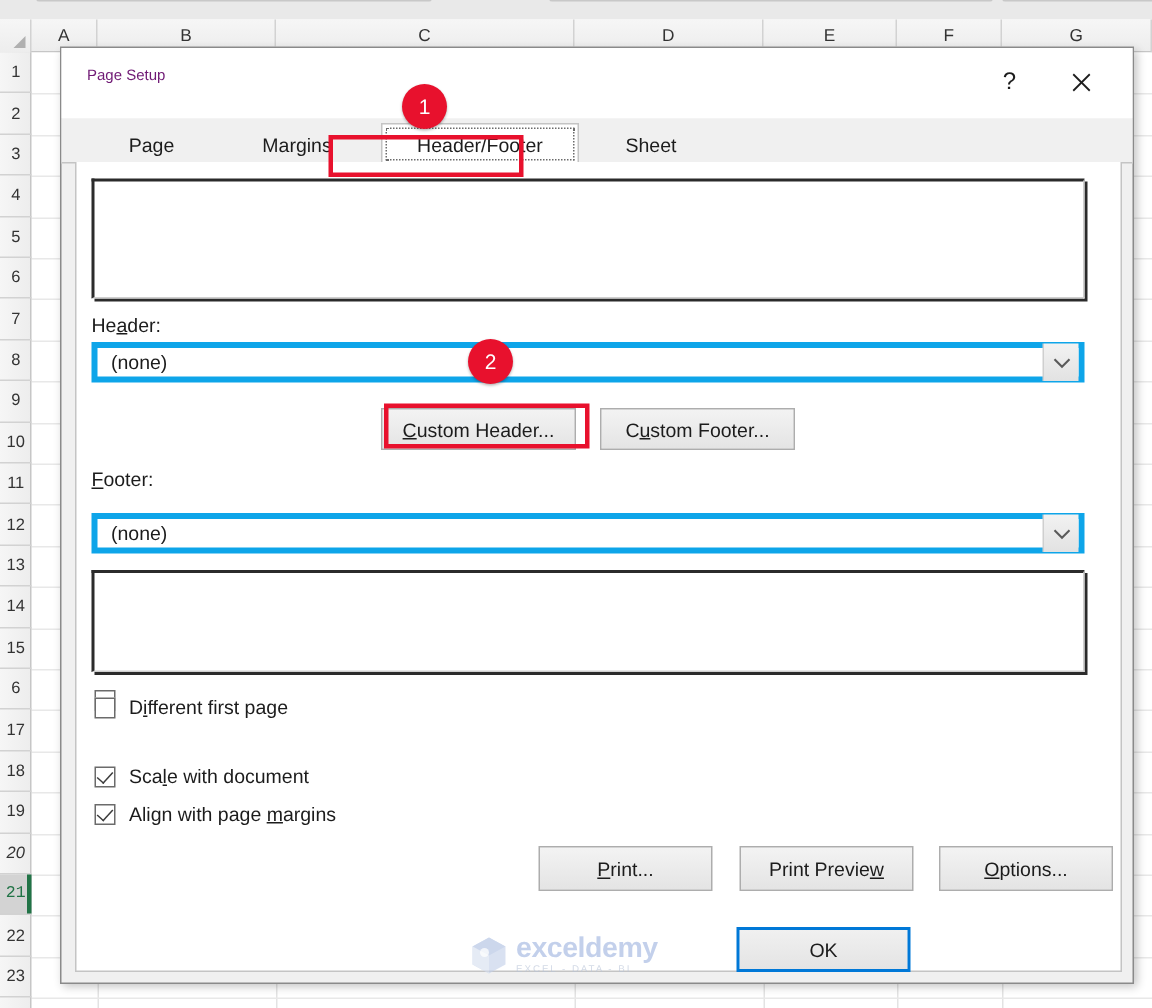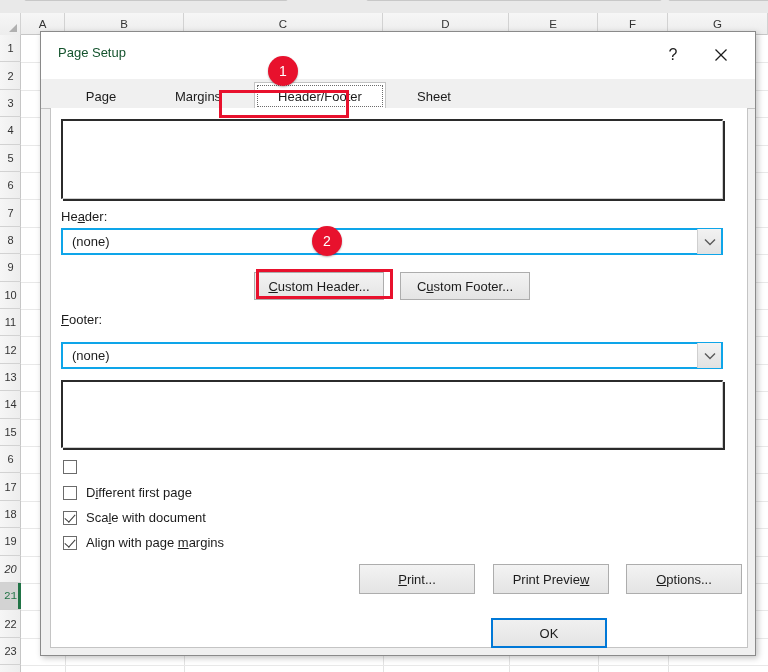--- a/index.html
+++ b/index.html
@@ -89,21 +89,21 @@
     background: #f0f0f0;
     border: 1px solid #8a8a8a;
     box-shadow: 2px 2px 6px rgba(0,0,0,.24);
   }
   .dlg-title {
     position: absolute; left: 0; top: 0; right: 0; height: 47px;
     background: #ffffff;
   }
   .dlg-title-text {
     position: absolute; left: 17px; top: 13px;
-    font-size: 13px; color: #14532d;
+    font-size: 10px; color: #701a75;
   }
   .titlebtn {
     position: absolute; top: 8px; width: 40px; height: 30px;
     display: flex; align-items: center; justify-content: center;
     color: #1c1c1c; font-size: 15px; cursor: default;
   }
   .titlebtn.help { right: 62px; font-size: 16px; }
   .titlebtn.close { right: 14px; }
   .titlebtn svg { display:block; }
 
@@ -153,21 +153,21 @@
   .fieldlabel {
     position: absolute;
     font-size: 13px; color: #1c1c1c;
   }
   .fieldlabel u { text-decoration: underline; }
 
   .combo {
     position: absolute;
     height: 27px;
     background: #ffffff;
-    border: 2px solid #0ea5e9;
+    border: 4px solid #0ea5e9;
     display: flex; align-items: center;
   }
   .combo .val {
     padding-left: 9px; font-size: 13px; color: #1c1c1c;
     flex: 1;
   }
   .combo .arrowbtn {
     width: 24px; height: 25px; margin-right: 0;
     background: linear-gradient(#f2f2f2, #e2e2e2);
     border-left: 1px solid #cfcfcf;
@@ -389,21 +389,21 @@
           </svg>
         </div>
       </div>
 
       <div class="previewbox" style="left:10px; top:272px; width:662px; height:68px;"></div>
 
       <div class="chkrow" style="left:12px; top:352px;">
         <span class="chkbox"></span>
       </div>
 
-      <div class="chkrow" style="left:12px; top:377px;">
+      <div class="chkrow" style="left:12px; top:356px;">
         <span class="chkbox"></span>
         <span><span>D</span><u>i</u><span>fferent first page</span></span>
       </div>
 
       <div class="chkrow" style="left:12px; top:402px;">
         <span class="chkbox checked"></span>
         <span><span>Sca</span><u>l</u><span>e with document</span></span>
       </div>
 
       <div class="chkrow" style="left:12px; top:427px;">
@@ -434,14 +434,26 @@
     <div class="btn primary" style="left:450px; top:586px; width:116px; height:30px;">OK</div>
 
   </div>
 
   <div class="redbox" style="left:219px; top:90px; width:130px; height:28px;"></div>
   <div class="redbox" style="left:256px; top:269px; width:137px; height:30px;"></div>
 
   <div class="badge" style="left:268px; top:56px;">1</div>
   <div class="badge" style="left:312px; top:226px;">2</div>
 
+  <div class="watermark">
+    <svg width="28" height="28" viewBox="0 0 28 28" aria-hidden="true">
+      <polygon points="14,3 25,9 25,21 14,27 3,21 3,9" fill="#c3d0ea"></polygon>
+      <polygon points="14,3 25,9 14,15 3,9" fill="#aebfe2"></polygon>
+      <polygon points="3,9 14,15 14,27 3,21" fill="#d6dfef"></polygon>
+      <circle cx="11" cy="13" r="3" fill="#ffffff" opacity=".75"></circle>
+    </svg>
+    <span class="wm-text">
+      <span class="wm-name">exceldemy</span>
+      <span class="wm-tag">EXCEL - DATA - BI</span>
+    </span>
+  </div>
 
 </div>
 
 </body></html>

